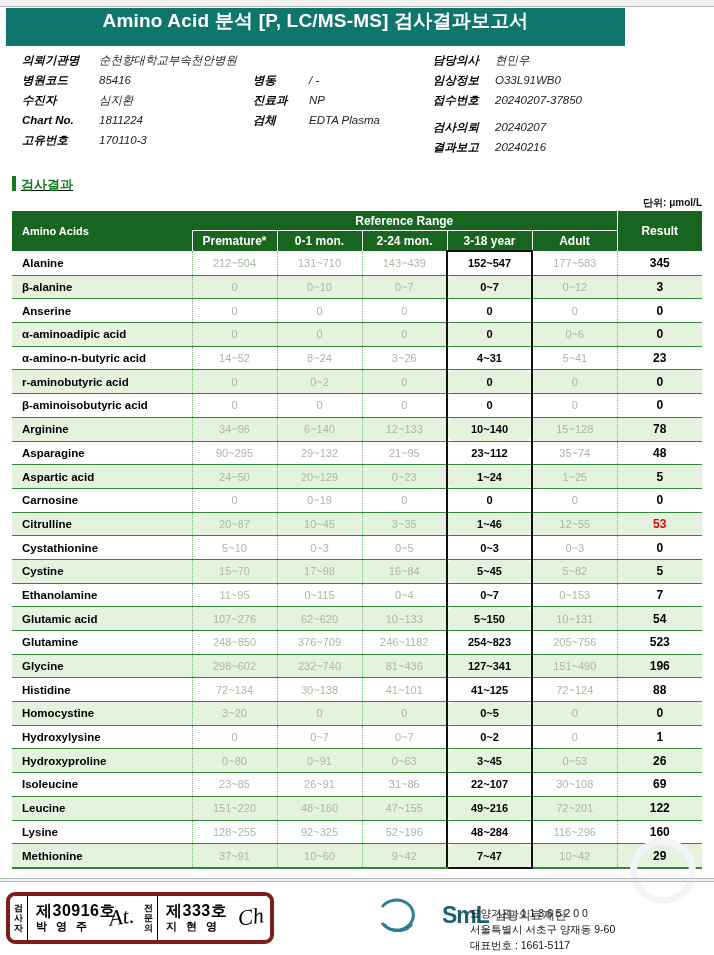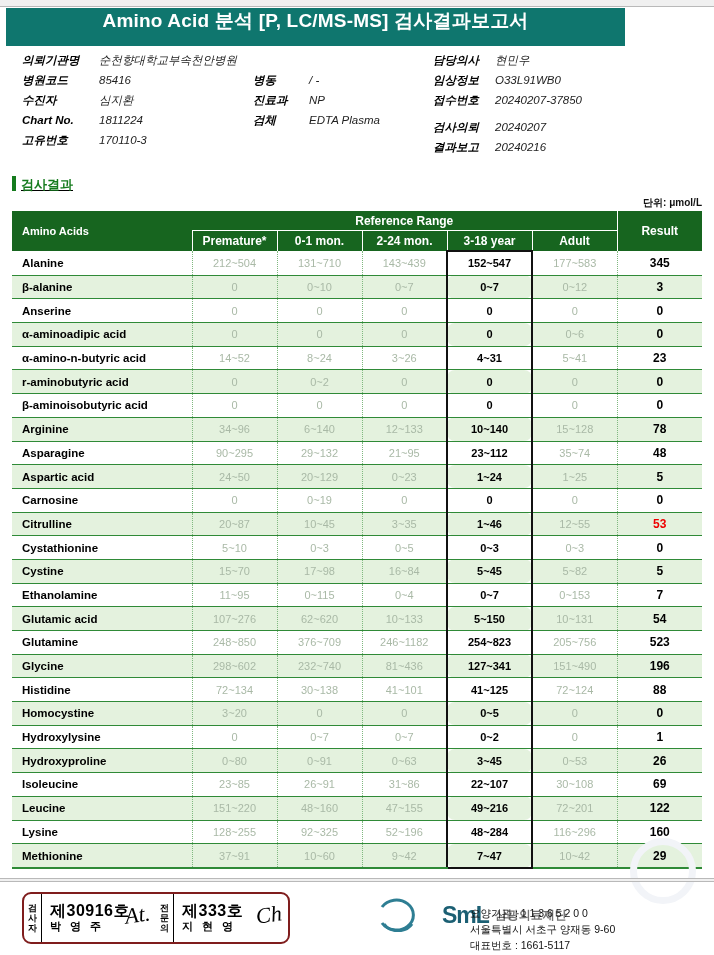--- a/index.html
+++ b/index.html
@@ -205,26 +205,25 @@
     border-top: 1px solid #b9b9b9;
     border-bottom: 1px solid #b9b9b9;
     box-sizing: border-box;
   }
   .sign-box {
     position: absolute;
     left: 6px;
     top: 892px;
     width: 268px;
     height: 52px;
-    border: 2px solid #7f1d1d;
+    border: 4px solid #7f1d1d;
     border-radius: 9px;
     box-sizing: border-box;
     display: flex;
     background: #fff;
-    margin-left: 16px;
   }
   .sign-vlabel {
     width: 18px;
     border-right: 1px solid #000;
     display: flex;
     align-items: center;
     justify-content: center;
     font-size: 9px;
     font-weight: bold;
     line-height: 10px;

